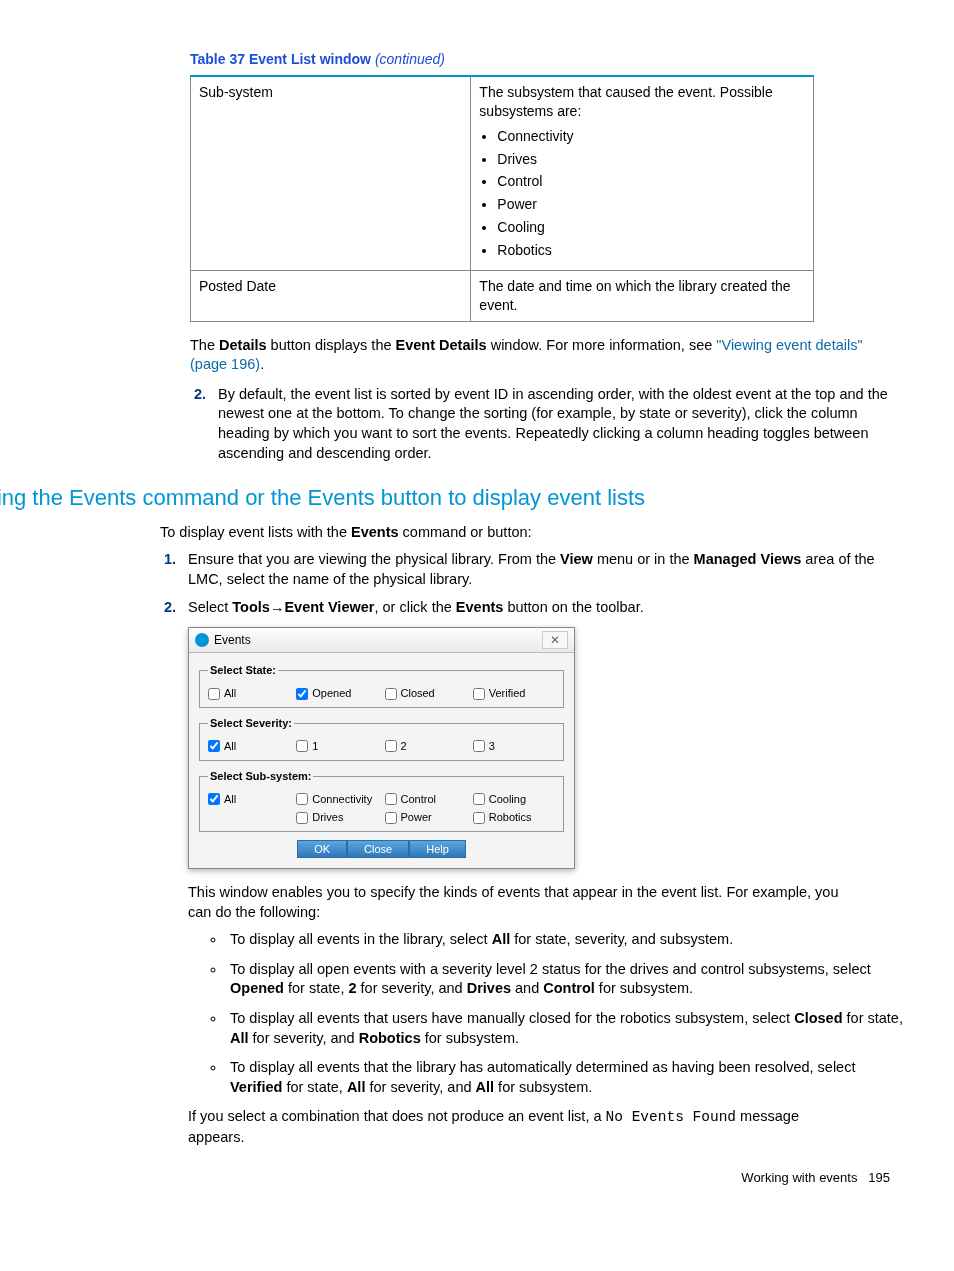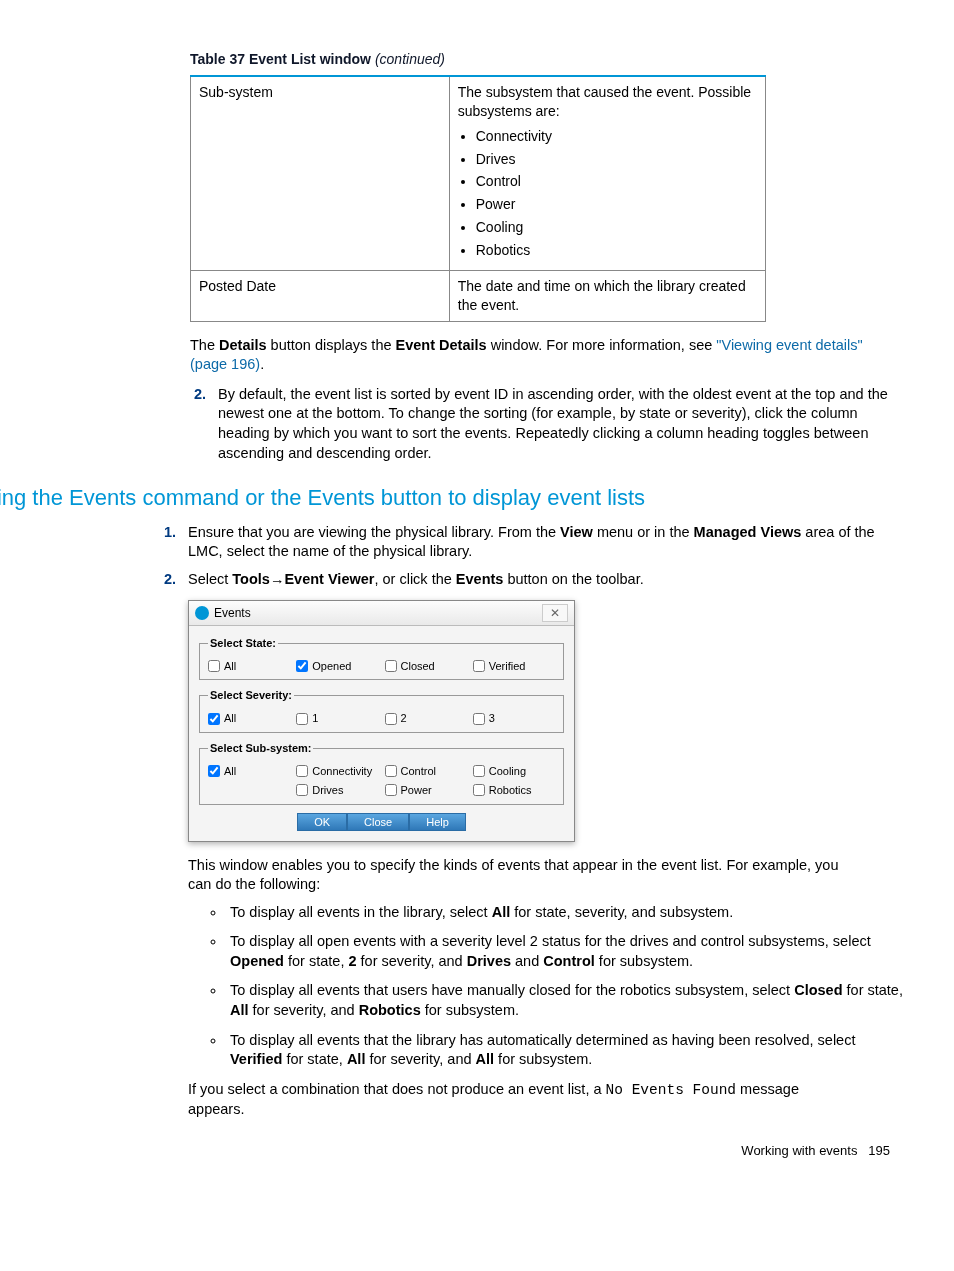--- a/index.html
+++ b/index.html
@@ -6,32 +6,32 @@
     font-family: Arial, Helvetica, sans-serif;
     font-size: 14.5px;
     color: #000;
     margin: 0;
     padding: 50px 70px 30px 80px;
     width: 954px;
     box-sizing: border-box;
     line-height: 1.35;
   }
   .table-caption {
-    color: #0f172a;
+    color: #1d4ed8;
     font-weight: bold;
     font-size: 14px;
     margin-bottom: 6px;
   }
   .table-caption .cont {
     font-weight: normal;
     font-style: italic;
   }
   table.info {
     border-collapse: collapse;
-    width: 576px;
+    width: 624px;
     margin-left: 0;
     font-size: 14px;
     border-top: 2px solid #0096d6;
   }
   table.info td {
     border: 1px solid #888;
     padding: 6px 8px;
     vertical-align: top;
   }
   table.info ul {
@@ -220,20 +220,23 @@
 
   <ol class="steps" start="2">
     <li>By default, the event list is sorted by event ID in ascending order, with the oldest event at the top and the newest one at the bottom. To change the sorting (for example, by state or severity), click the column heading by which you want to sort the events. Repeatedly clicking a column heading toggles between ascending and descending order.</li>
   </ol>
 
 </div>
 
 <h2 class="section">Using the Events command or the Events button to display event lists</h2>
 
 <div style="margin-left:80px;">
+  <p class="sub-para indent">
+    <span>To display event lists with the </span><b>Events</b><span> command or button:</span>
+  </p>
 
   <ol class="steps">
     <li>
       <span>Ensure that you are viewing the physical library. From the </span><b>View</b><span> menu or in the </span><b>Managed Views</b><span> area of the LMC, select the name of the physical library.</span>
     </li>
     <li>
       <span>Select </span><b>Tools</b><span>→</span><b>Event Viewer</b><span>, or click the </span><b>Events</b><span> button on the toolbar.</span>
 
 
       

